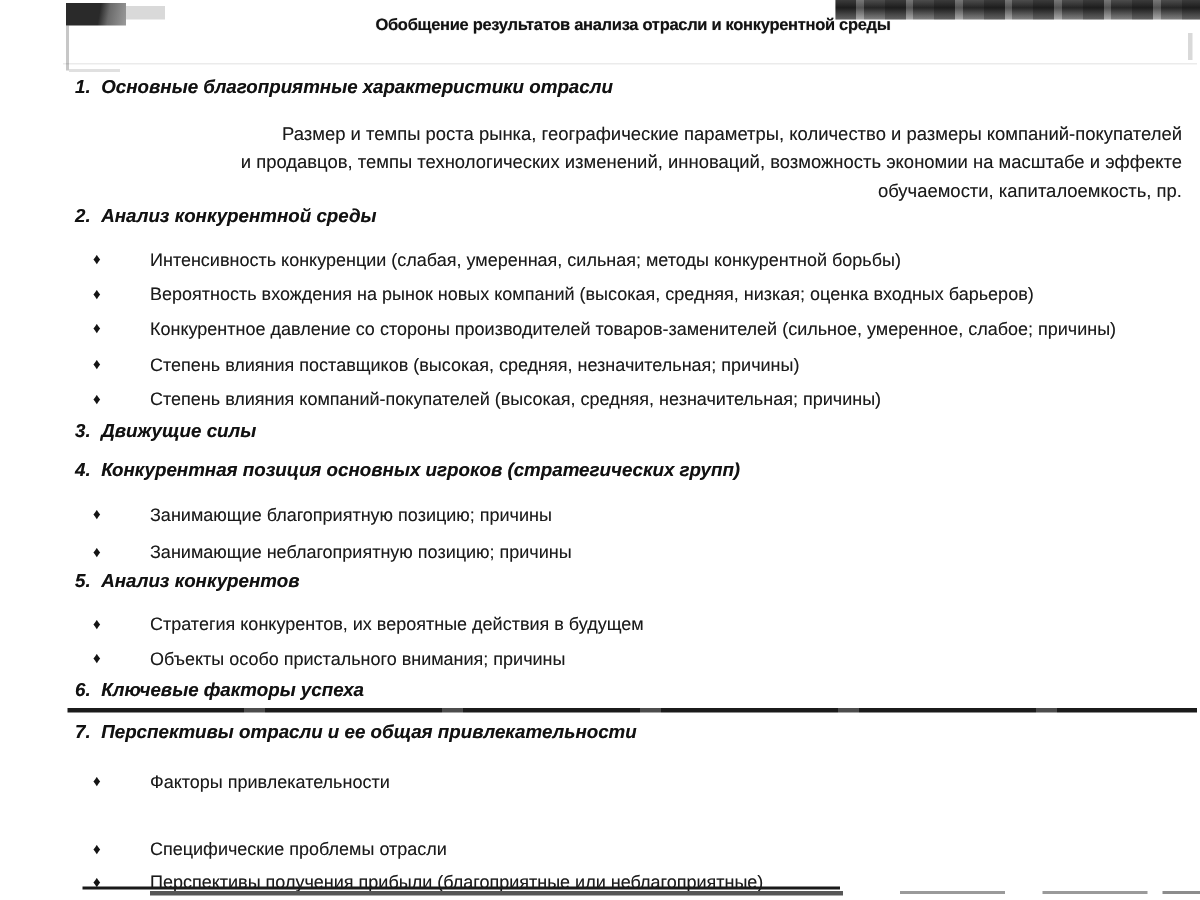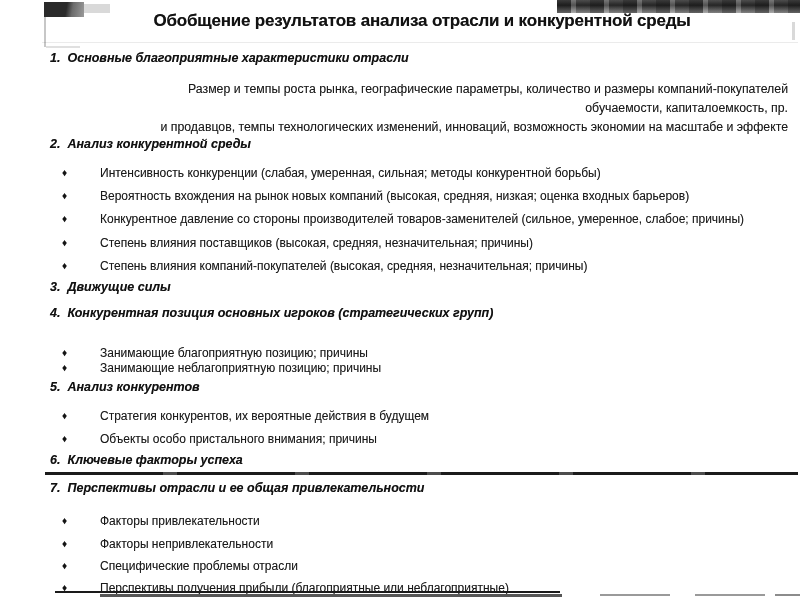--- a/index.html
+++ b/index.html
@@ -24,21 +24,21 @@
     background:repeating-linear-gradient(90deg,#1b1b1b 0 118px,#4d4d4d 118px 132px);}
   
   .bottom-line{position:absolute;left:55px;top:591px;width:505px;height:2px;background:#1a1a1a;}
   .bottom-band{position:absolute;left:100px;top:594px;width:462px;height:3px;background:#565656;}
   .bottom-seg1{position:absolute;left:600px;top:594px;width:70px;height:2px;background:#9a9a9a;}
   .bottom-seg2{position:absolute;left:695px;top:594px;width:70px;height:2px;background:#9a9a9a;}
   .bottom-seg3{position:absolute;left:775px;top:594px;width:25px;height:2px;background:#8c8c8c;}
   
   .title{
     position:absolute;left:60px;right:16px;top:11px;text-align:center;
-    font-size:17px;font-weight:bold;letter-spacing:-0.2px;color:#121212;
+    font-size:11px;font-weight:bold;letter-spacing:-0.2px;color:#121212;
     text-shadow:0 0 .5px rgba(0,0,0,.55);
   }
   .sec{
     position:absolute;left:50px;white-space:nowrap;
     font-size:12.5px;font-weight:bold;font-style:italic;color:#111;
     text-shadow:0 0 .4px rgba(0,0,0,.45);
   }
   .sec .num{display:inline-block;min-width:14px;}
   .para{
     position:absolute;left:88px;top:80px;width:700px;
@@ -66,22 +66,22 @@
   <div class="faint-rule"></div>
 
   <div class="title">Обобщение результатов анализа отрасли и конкурентной среды</div>
 
   <div class="sec" style="top:51px">
     <span class="num">1.</span>
     <span>Основные благоприятные характеристики отрасли</span>
   </div>
   <div class="para">
     <div>Размер и темпы роста рынка, географические параметры, количество и размеры компаний-покупателей</div>
+    <div>и продавцов, темпы технологических изменений, инноваций, возможность экономии на масштабе и эффекте</div>
     <div>обучаемости, капиталоемкость, пр.</div>
-    <div>и продавцов, темпы технологических изменений, инноваций, возможность экономии на масштабе и эффекте</div>
   </div>
 
   <div class="sec" style="top:137px">
     <span class="num">2.</span>
     <span>Анализ конкурентной среды</span>
   </div>
   <div class="bullet" style="top:166px">
     <span class="bmark">♦</span><span>Интенсивность конкуренции (слабая, умеренная, сильная; методы конкурентной борьбы)</span>
   </div>
   <div class="bullet" style="top:189px">
@@ -99,21 +99,21 @@
 
   <div class="sec" style="top:280px">
     <span class="num">3.</span>
     <span>Движущие силы</span>
   </div>
 
   <div class="sec" style="top:306px">
     <span class="num">4.</span>
     <span>Конкурентная позиция основных игроков (стратегических групп)</span>
   </div>
-  <div class="bullet" style="top:346px">
+  <div class="bullet" style="top:336px">
     <span class="bmark">♦</span><span>Занимающие благоприятную позицию; причины</span>
   </div>
   <div class="bullet" style="top:361px">
     <span class="bmark">♦</span><span>Занимающие неблагоприятную позицию; причины</span>
   </div>
 
   <div class="sec" style="top:380px">
     <span class="num">5.</span>
     <span>Анализ конкурентов</span>
   </div>
@@ -131,23 +131,20 @@
 
   <div class="divider7"></div>
 
   <div class="sec" style="top:481px">
     <span class="num">7.</span>
     <span>Перспективы отрасли и ее общая привлекательности</span>
   </div>
   <div class="bullet" style="top:514px">
     <span class="bmark">♦</span><span>Факторы привлекательности</span>
   </div>
-  <div class="bullet" style="top:537px">
-    <span class="bmark">♦</span><span>Факторы непривлекательности</span>
-  </div>
   <div class="bullet" style="top:559px">
     <span class="bmark">♦</span><span>Специфические проблемы отрасли</span>
   </div>
   <div class="bullet" style="top:581px">
     <span class="bmark">♦</span><span>Перспективы получения прибыли (благоприятные или неблагоприятные)</span>
   </div>
 
   <div class="bottom-line"></div>
   <div class="bottom-band"></div>
   <div class="bottom-seg1"></div>

